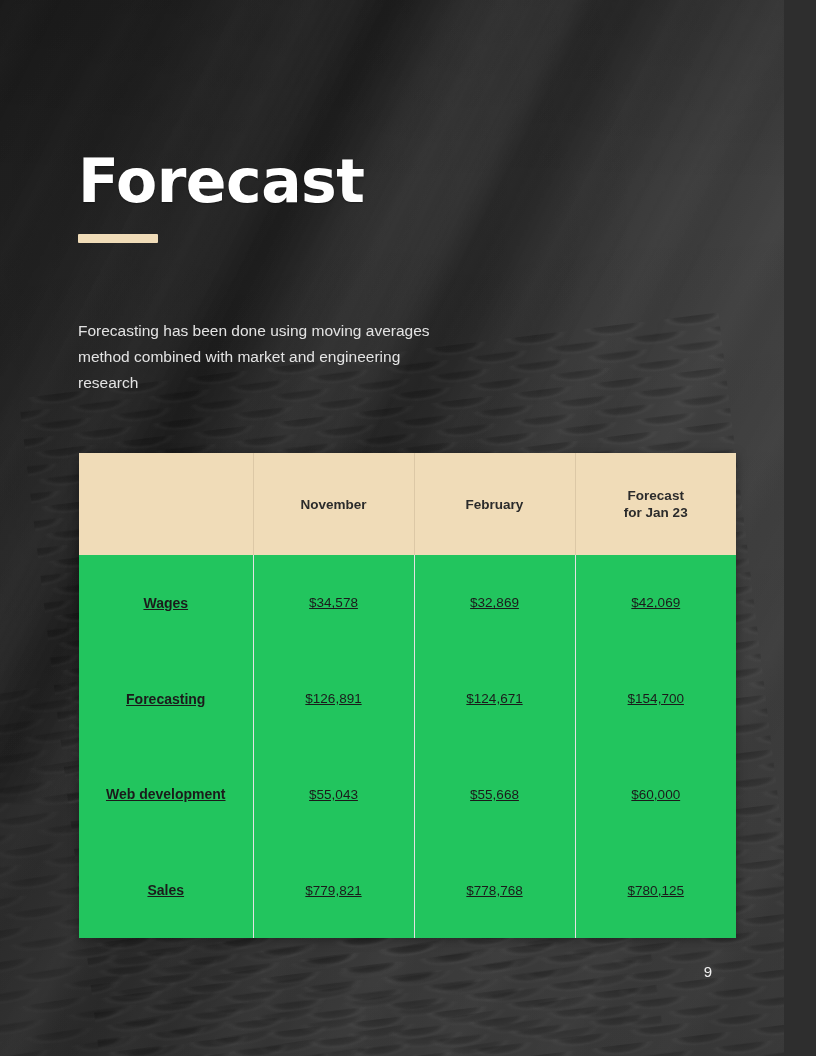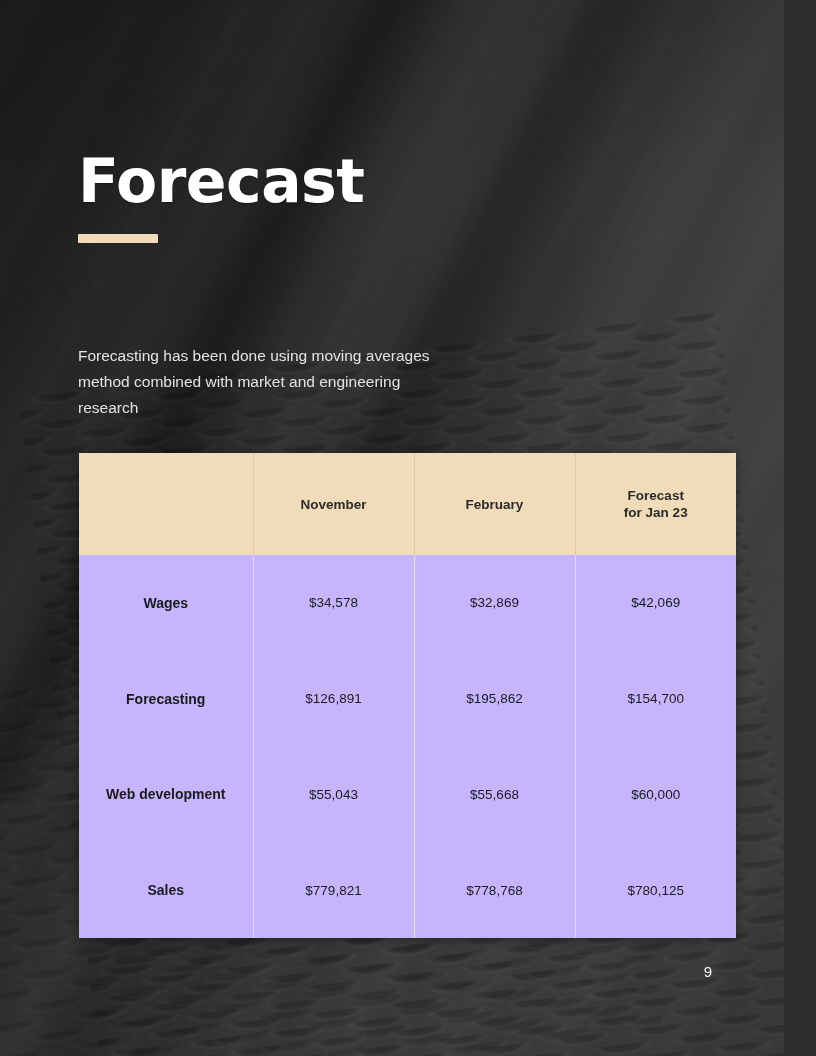--- a/index.html
+++ b/index.html
@@ -139,29 +139,28 @@
   }
 
   .subtitle {
     position:absolute;
     left:78px; top:318px;
     width:370px;
     font-size:15.5px;
     line-height:26px;
     color:#e3e3e3;
     font-weight:400;
-    margin-top:25px;
   }
 
   
   .table-wrap {
     position:absolute;
     left:79px; top:453px;
     width:657px; height:485px;
-    background:#c4b5fd;
+    background:#22c55e;
     box-shadow:0 2px 10px rgba(0,0,0,.35);
   }
   table {
     width:100%; height:100%;
     border-collapse:collapse;
     table-layout:fixed;
   }
   col.c0 { width:174px; }
   col.c1 { width:161px; }
   col.c2 { width:161px; }
@@ -183,20 +182,21 @@
   thead th.blank { background:#f0dcb8; }
 
   tbody td {
     height:76.5px;
     vertical-align:middle;
     text-align:center;
     border-right:1px solid #e2e2e2;
     color:#1b1b1b;
     font-size:13.5px;
     padding:0 6px;
+    text-decoration:underline;
   }
   tbody td:last-child { border-right:none; }
   tbody td.rowlabel {
     font-weight:bold;
     font-size:14px;
   }
 
   .page-number {
     position:absolute;
     right:72px; bottom:76px;
@@ -247,21 +247,21 @@
         <tbody>
           <tr>
             <td class="rowlabel">Wages</td>
             <td>$34,578</td>
             <td>$32,869</td>
             <td>$42,069</td>
           </tr>
           <tr>
             <td class="rowlabel">Forecasting</td>
             <td>$126,891</td>
-            <td>$195,862</td>
+            <td>$124,671</td>
             <td>$154,700</td>
           </tr>
           <tr>
             <td class="rowlabel">Web development</td>
             <td>$55,043</td>
             <td>$55,668</td>
             <td>$60,000</td>
           </tr>
           <tr>
             <td class="rowlabel">Sales</td>

